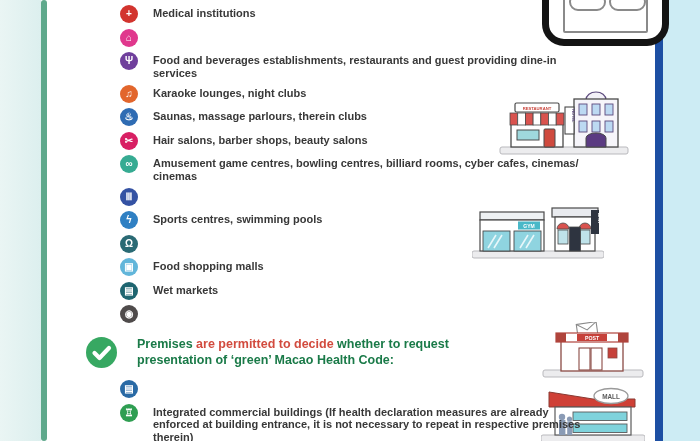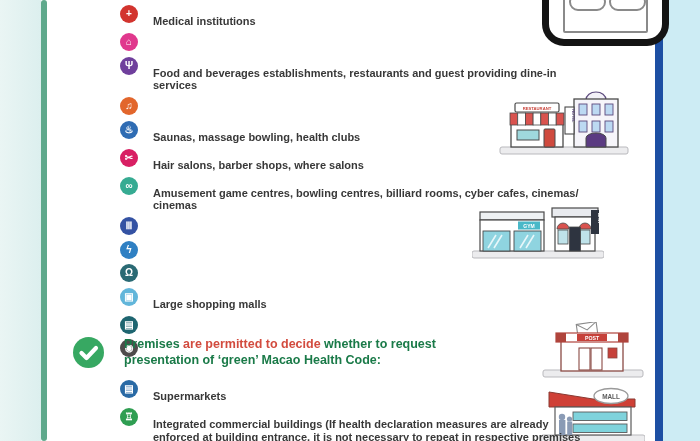--- a/index.html
+++ b/index.html
@@ -27,24 +27,24 @@
   .device-btn { width:37px; height:18px; border:2px solid #8a8a8a; border-radius:9px; background:#fff; }
 
   
   .list { position:absolute; left:120px; z-index:2; }
   #list1 { top:5px; }
   #list2 { top:380px; }
   .row { display:flex; align-items:flex-start; gap:15px; margin-bottom:5.5px; min-height:18px; }
   .icon { flex:0 0 18px; width:18px; height:18px; border-radius:50%;
           color:#fff; font-size:10px; font-weight:bold; line-height:18px; text-align:center; }
   .label { width:434px; font-size:11px; line-height:12.5px; font-weight:bold;
-           color:#383838; padding-top:2px;margin-top:8px; }
-
-  
-  .heading-block { position:absolute; left:73px; top:336px; display:flex; gap:20px;
+           color:#383838; padding-top:2px; }
+
+  
+  .heading-block { position:absolute; left:86px; top:336px; display:flex; gap:20px;
                    align-items:flex-end; z-index:2; }
   .check-circle { flex:0 0 31px; }
   .heading-text { width:384px; font-size:12.5px; line-height:16px; font-weight:bold; }
 
   
   .illus { position:absolute; z-index:1; }
   #illus-restaurant-hotel { left:498px; top:84px;  width:132px; height:72px; }
   #illus-gym-bar          { left:472px; top:200px; width:132px; height:60px; }
   #illus-post             { left:541px; top:322px; width:104px; height:56px; }
   #illus-mall             { left:541px; top:386px; width:104px; height:56px; }
@@ -77,56 +77,59 @@
       <div class="icon" style="background: rgb(224, 56, 141);">⌂</div>
     </div>
 
     <div class="row">
       <div class="icon" style="background: rgb(111, 63, 156);">Ψ</div>
       <div class="label">Food and beverages establishments, restaurants and guest providing dine-in services</div>
     </div>
 
     <div class="row">
       <div class="icon" style="background: rgb(226, 102, 44);">♫</div>
+      <div class="label">Karaoke lounges, night clubs</div>
     </div>
 
     <div class="row">
       <div class="icon" style="background: rgb(47, 108, 179);">♨</div>
-      <div class="label">Saunas, massage bowling, health clubs</div>
+      <div class="label">Saunas, massage parlours, therein clubs</div>
     </div>
 
     <div class="row">
       <div class="icon" style="background: rgb(216, 31, 99);">✂</div>
-      <div class="label">Hair salons, barber shops, where salons</div>
+      <div class="label">Hair salons, barber shops, beauty salons</div>
     </div>
 
     <div class="row">
       <div class="icon" style="background: rgb(54, 171, 146);">∞</div>
       <div class="label">Amusement game centres, bowling centres, billiard rooms, cyber cafes, cinemas/ cinemas</div>
     </div>
 
     <div class="row">
       <div class="icon" style="background: rgb(52, 82, 163);">Ⅲ</div>
     </div>
 
     <div class="row">
       <div class="icon" style="background: rgb(47, 128, 195);">ϟ</div>
+      <div class="label">Sports centres, swimming pools</div>
     </div>
 
     <div class="row">
       <div class="icon" style="background: rgb(42, 106, 116);">Ω</div>
     </div>
 
     <div class="row">
       <div class="icon" style="background: rgb(98, 182, 218);">▣</div>
-      <div class="label">Large shopping malls</div>
+      <div class="label">Food shopping malls</div>
     </div>
 
     <div class="row">
       <div class="icon" style="background: rgb(30, 101, 112);">▤</div>
+      <div class="label">Wet markets</div>
     </div>
 
     <div class="row">
       <div class="icon" style="background: rgb(79, 75, 75);">◉</div>
     </div>
   </div>
 
 <div class="heading-block">
   <svg class="check-circle" width="31" height="31" viewBox="0 0 31 31">
     <circle cx="15.5" cy="15.5" r="15.5" fill="#37a862"></circle>
@@ -134,21 +137,20 @@
   </svg>
   <div class="heading-text">
     <span style="color: rgb(26, 122, 72);">Premises </span><span style="color: rgb(210, 75, 62);">are permitted to decide </span><span style="color: rgb(26, 122, 72);">whether to request presentation of ‘green’ Macao Health Code:</span>
   </div>
 </div>
 
 <div class="list" id="list2">
 
     <div class="row">
       <div class="icon" style="background: rgb(42, 106, 165);">▤</div>
-      <div class="label">Supermarkets</div>
     </div>
 
     <div class="row">
       <div class="icon" style="background: rgb(47, 158, 82);">♖</div>
       <div class="label">Integrated commercial buildings (If health declaration measures are already enforced at building entrance, it is not necessary to repeat in respective premises therein)</div>
     </div>
   </div>
 
 <svg class="illus" id="illus-restaurant-hotel" viewBox="0 0 132 72">
   <rect x="2" y="63" width="128" height="7" rx="2" fill="#ececee" stroke="#b9b9bd" stroke-width="1"></rect>

